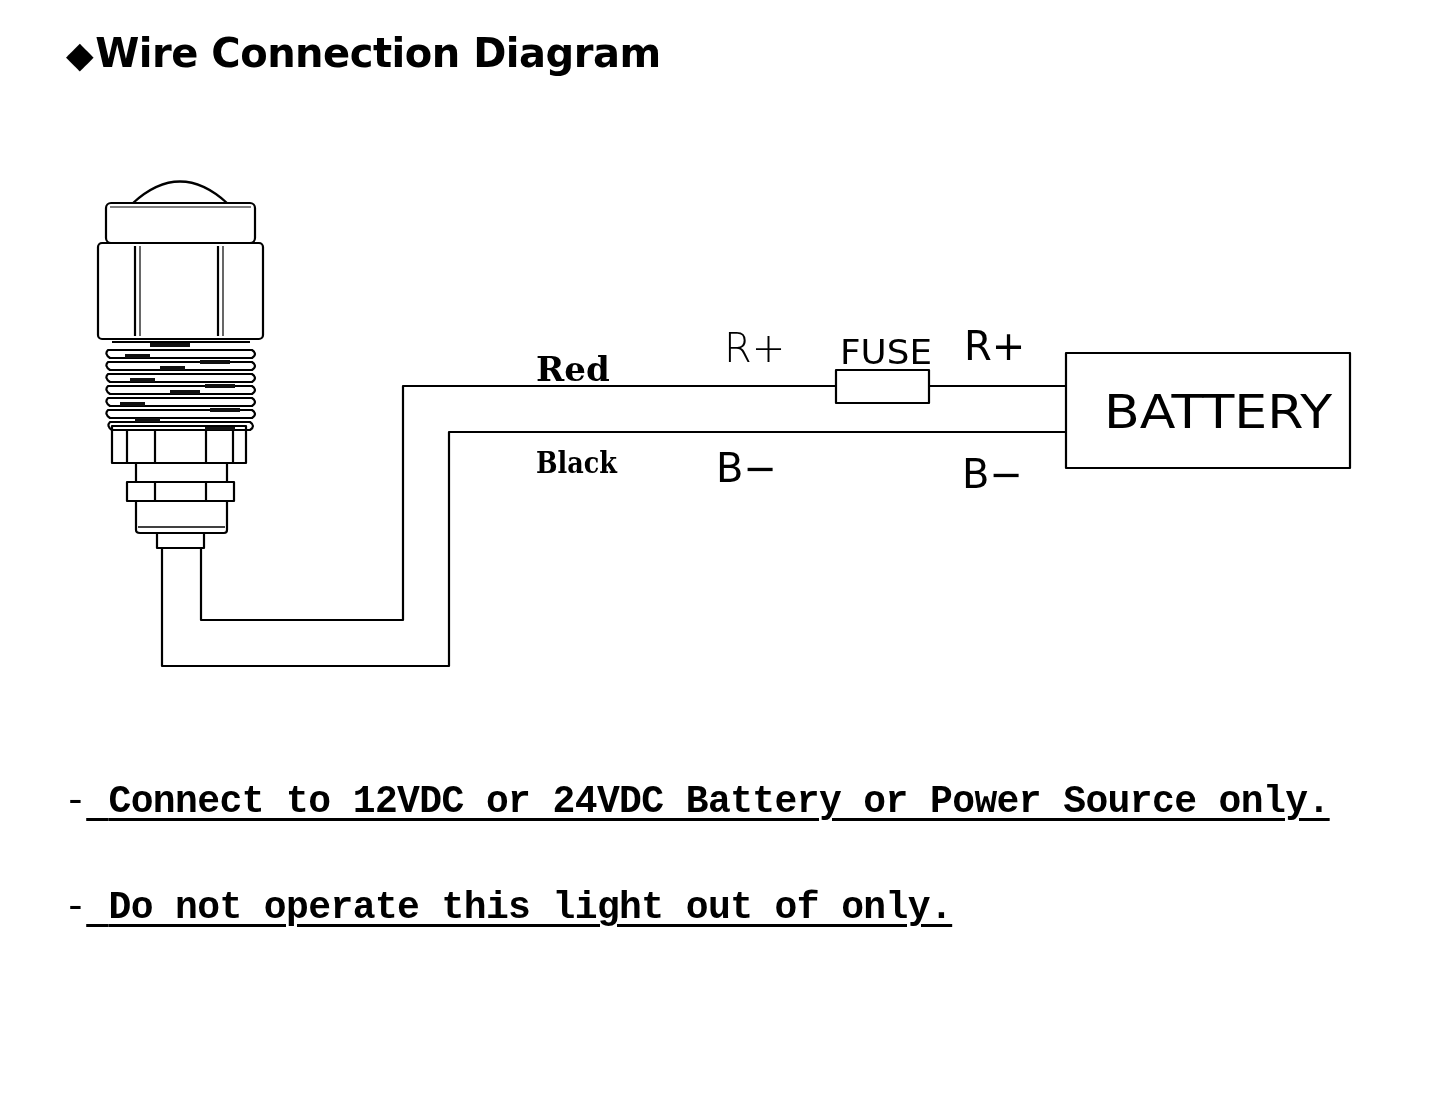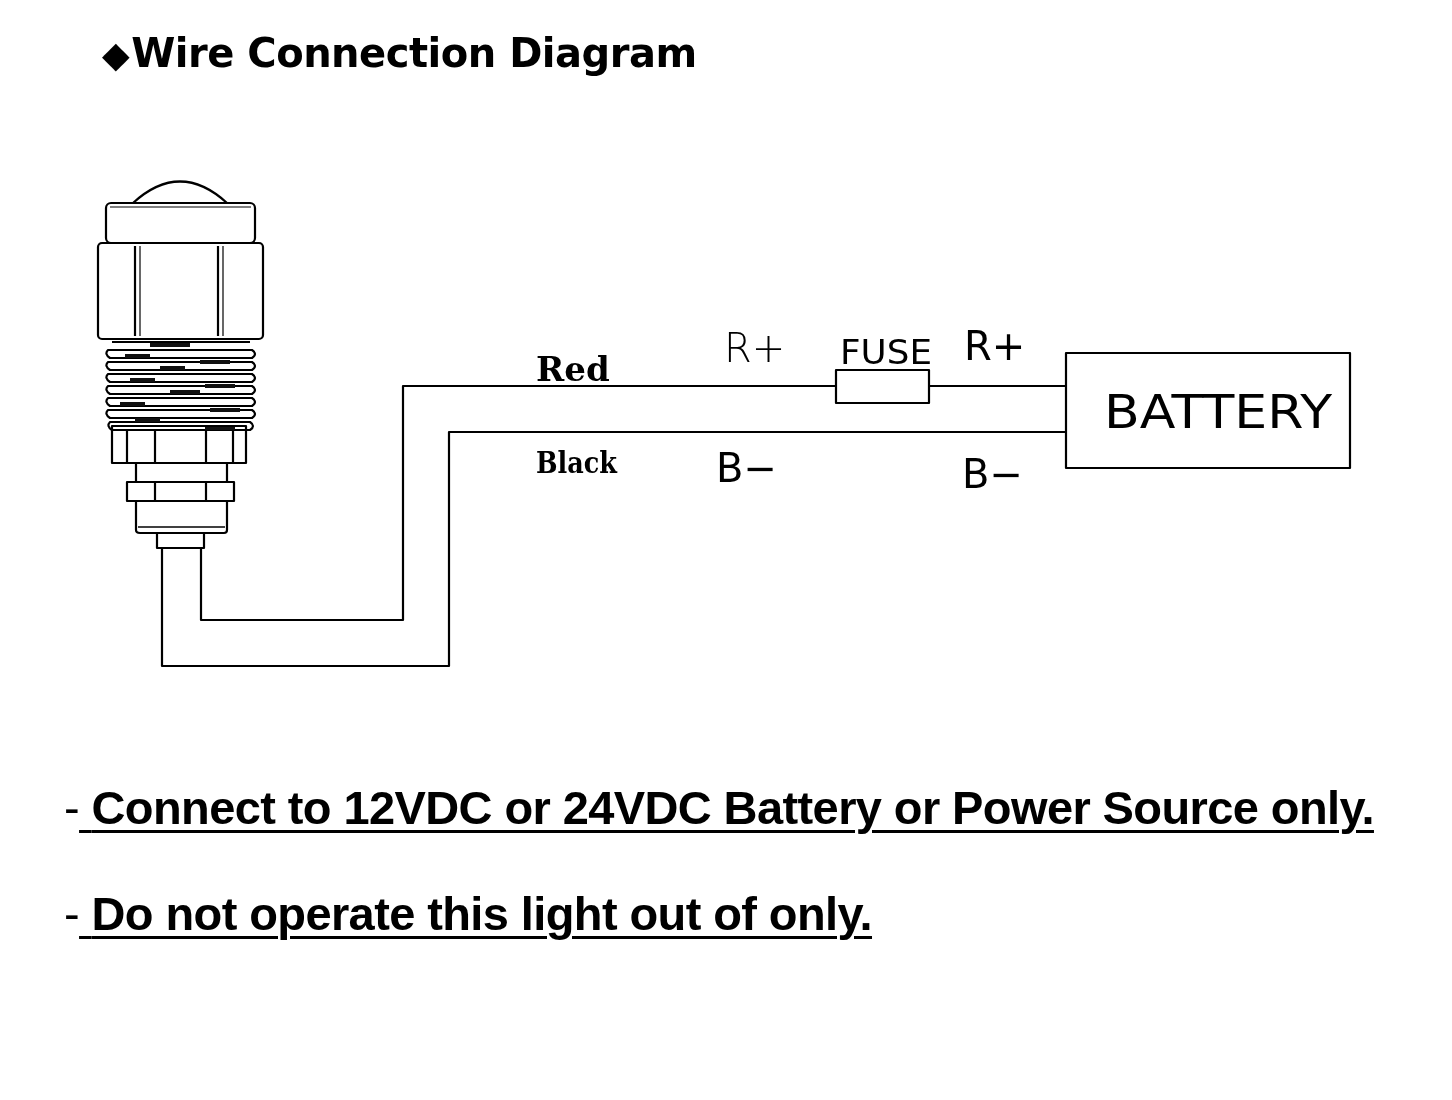--- a/index.html
+++ b/index.html
@@ -1,20 +1,20 @@
 <!DOCTYPE html>
 <html><head>
   <meta charset="utf-8">
   <style>
     html, body { margin: 0; padding: 0; background: #ffffff; }
     body { width: 1452px; height: 1100px; position: relative; overflow: hidden; font-family: "DejaVu Sans", sans-serif; color: #000; }
-    .title { position: absolute; left: 66px; top: 30px; font-family: "DejaVu Sans", sans-serif; font-weight: bold; font-size: 40px; letter-spacing: -0.5px; white-space: nowrap; margin-left: 36px; }
+    .title { position: absolute; left: 66px; top: 30px; font-family: "DejaVu Sans", sans-serif; font-weight: bold; font-size: 40px; letter-spacing: -0.5px; white-space: nowrap; }
     .title .diamond { font-size: 36px; margin-right: 2px; }
     svg.diagram { position: absolute; left: 0; top: 0; }
-    .note { position: absolute; left: 64px; font-family: Liberation Sans, sans-serif; font-weight: bold; font-size: 47px; white-space: nowrap; letter-spacing: -0.6px; }
+    .note { position: absolute; left: 64px; font-family: Liberation Mono, monospace; font-weight: bold; font-size: 38px; white-space: nowrap; letter-spacing: -0.6px; }
     .note .dash { font-weight: normal; }
     .note .txt { text-decoration: underline; text-decoration-thickness: 3px; text-underline-offset: 6px; }
     .note .txt::before { content: "\00a0"; }
   </style>
 </head>
 <body>
 
 <div class="title">
   <span class="diamond">◆</span><span>Wire Connection Diagram</span>
 </div>

